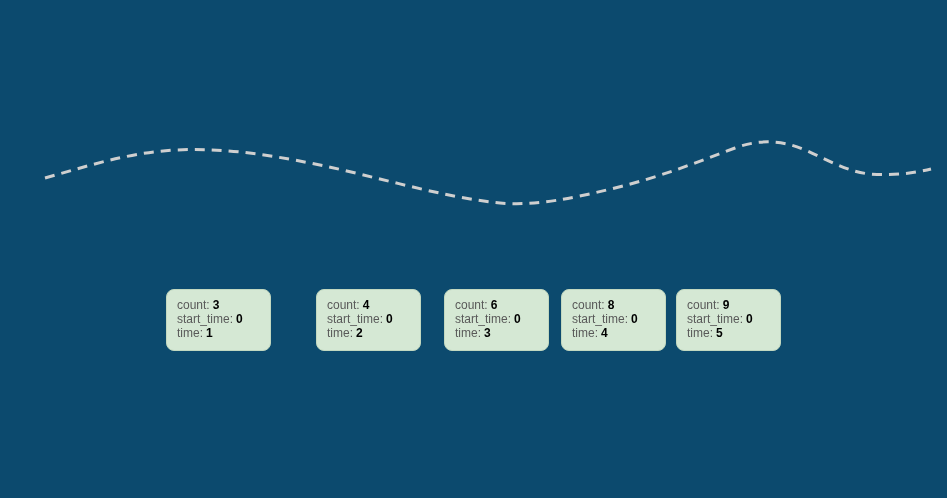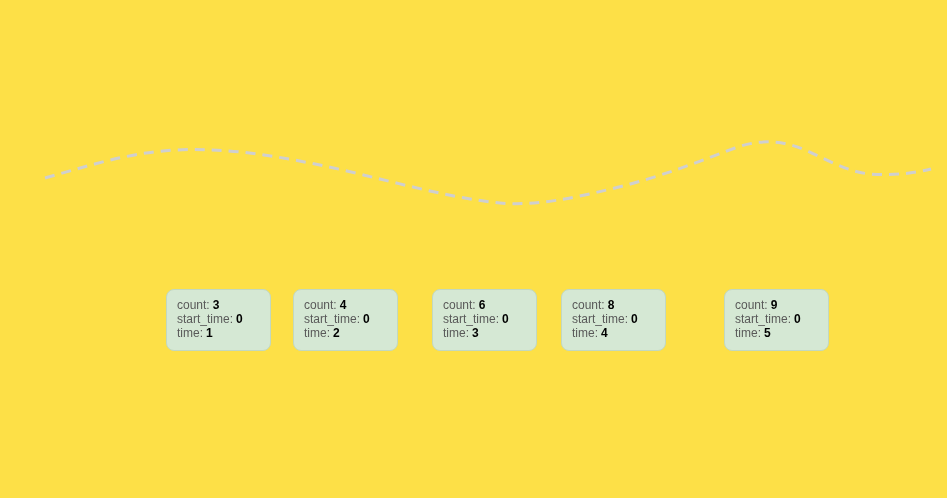--- a/index.html
+++ b/index.html
@@ -1,19 +1,19 @@
 <!DOCTYPE html>
 <html><head>
 <meta charset="utf-8">
 <style>
   html,body{margin:0;padding:0;background:#000;}
   .stage{
     position:relative;
     width:947px;height:498px;
-    background:#fde047;
+    background:#0c4a6e;
     overflow:hidden;
     font-family:"Liberation Sans", sans-serif;
   }
   .curve-svg{position:absolute;left:0;top:0;}
   .curve-svg path{
     fill:none;
     stroke:#cfcfcf;
     stroke-width:3;
     stroke-dasharray:10 7;
     stroke-linecap:butt;
@@ -42,37 +42,37 @@
   <svg class="curve-svg" width="947" height="498" viewBox="0 0 947 498">
     <path d="M 45 178 C 85 167, 125 153, 175 150 C 220 148, 260 153, 315 164 C 375 176, 440 197, 500 203 C 535 206, 570 199, 615 188 C 660 177, 695 163, 735 148 C 757 140, 780 139, 805 150 C 828 160, 848 172, 870 174 C 893 176, 915 173, 931 169"></path>
   </svg>
 
   <div class="record-card" style="left:166px">
     <div class="card-line"><span class="lbl">count:</span><span class="val">3</span></div>
     <div class="card-line"><span class="lbl">start_time:</span><span class="val">0</span></div>
     <div class="card-line"><span class="lbl">time:</span><span class="val">1</span></div>
   </div>
 
-  <div class="record-card" style="left:293px">
+  <div class="record-card" style="left:316px">
     <div class="card-line"><span class="lbl">count:</span><span class="val">4</span></div>
     <div class="card-line"><span class="lbl">start_time:</span><span class="val">0</span></div>
     <div class="card-line"><span class="lbl">time:</span><span class="val">2</span></div>
   </div>
 
-  <div class="record-card" style="left:432px">
+  <div class="record-card" style="left:444px">
     <div class="card-line"><span class="lbl">count:</span><span class="val">6</span></div>
     <div class="card-line"><span class="lbl">start_time:</span><span class="val">0</span></div>
     <div class="card-line"><span class="lbl">time:</span><span class="val">3</span></div>
   </div>
 
   <div class="record-card" style="left:561px">
     <div class="card-line"><span class="lbl">count:</span><span class="val">8</span></div>
     <div class="card-line"><span class="lbl">start_time:</span><span class="val">0</span></div>
     <div class="card-line"><span class="lbl">time:</span><span class="val">4</span></div>
   </div>
 
-  <div class="record-card" style="left:724px">
+  <div class="record-card" style="left:676px">
     <div class="card-line"><span class="lbl">count:</span><span class="val">9</span></div>
     <div class="card-line"><span class="lbl">start_time:</span><span class="val">0</span></div>
     <div class="card-line"><span class="lbl">time:</span><span class="val">5</span></div>
   </div>
 
 </div>
 
 </body></html>

